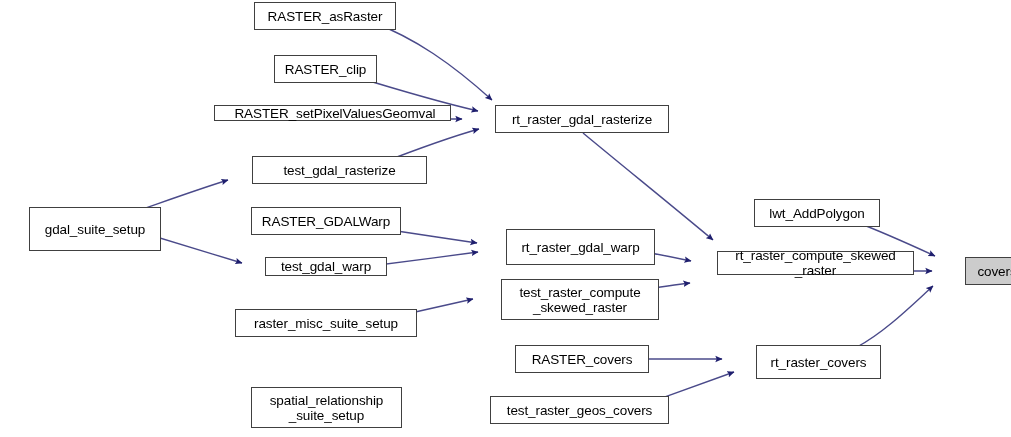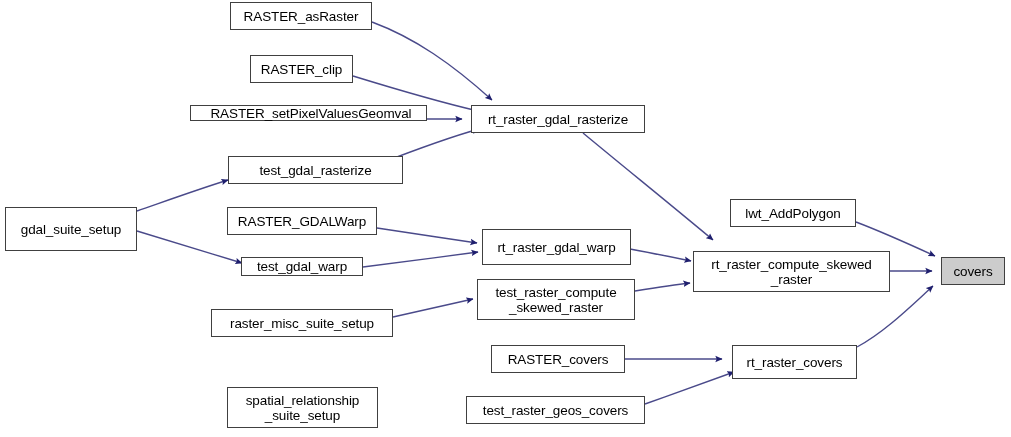--- a/index.html
+++ b/index.html
@@ -31,20 +31,21 @@
     justify-content: center;
     text-align: center;
     background: #ffffff;
     border: 1px solid #404040;
     color: #000000;
     font-size: 13.5px;
     line-height: 15px;
     letter-spacing: -0.1px;
     white-space: pre-line;
     padding: 0 3px;
+    margin-left: 24px;
   }
   .node.highlight {
     background: #cccccc;
     border: 1px solid #404040;
   }
 </style>
 </head>
 <body>
 
 <div id="graph-canvas" style="width: 1011px; height: 437px;">
@@ -82,17 +83,17 @@
     <div class="node" style="left: 211px; top: 309px; width: 182px; height: 28px;">raster_misc_suite_setup</div>
     <div class="node" style="left: 227px; top: 387px; width: 151px; height: 41px;">spatial_relationship
 _suite_setup</div>
     <div class="node" style="left: 471px; top: 105px; width: 174px; height: 28px;">rt_raster_gdal_rasterize</div>
     <div class="node" style="left: 482px; top: 229px; width: 149px; height: 36px;">rt_raster_gdal_warp</div>
     <div class="node" style="left: 477px; top: 279px; width: 158px; height: 41px;">test_raster_compute
 _skewed_raster</div>
     <div class="node" style="left: 491px; top: 345px; width: 134px; height: 28px;">RASTER_covers</div>
     <div class="node" style="left: 466px; top: 396px; width: 179px; height: 28px;">test_raster_geos_covers</div>
     <div class="node" style="left: 730px; top: 199px; width: 126px; height: 28px;">lwt_AddPolygon</div>
-    <div class="node" style="left: 693px; top: 251px; width: 197px; height: 41px;">rt_raster_compute_skewed
+    <div class="node" style="left: 693px; top: 251px; width: 197px; height: 24px;">rt_raster_compute_skewed
 _raster</div>
     <div class="node" style="left: 732px; top: 345px; width: 125px; height: 34px;">rt_raster_covers</div>
     <div class="node highlight" style="left: 941px; top: 257px; width: 64px; height: 28px;">covers</div>
   </div>
 
 </body></html>

